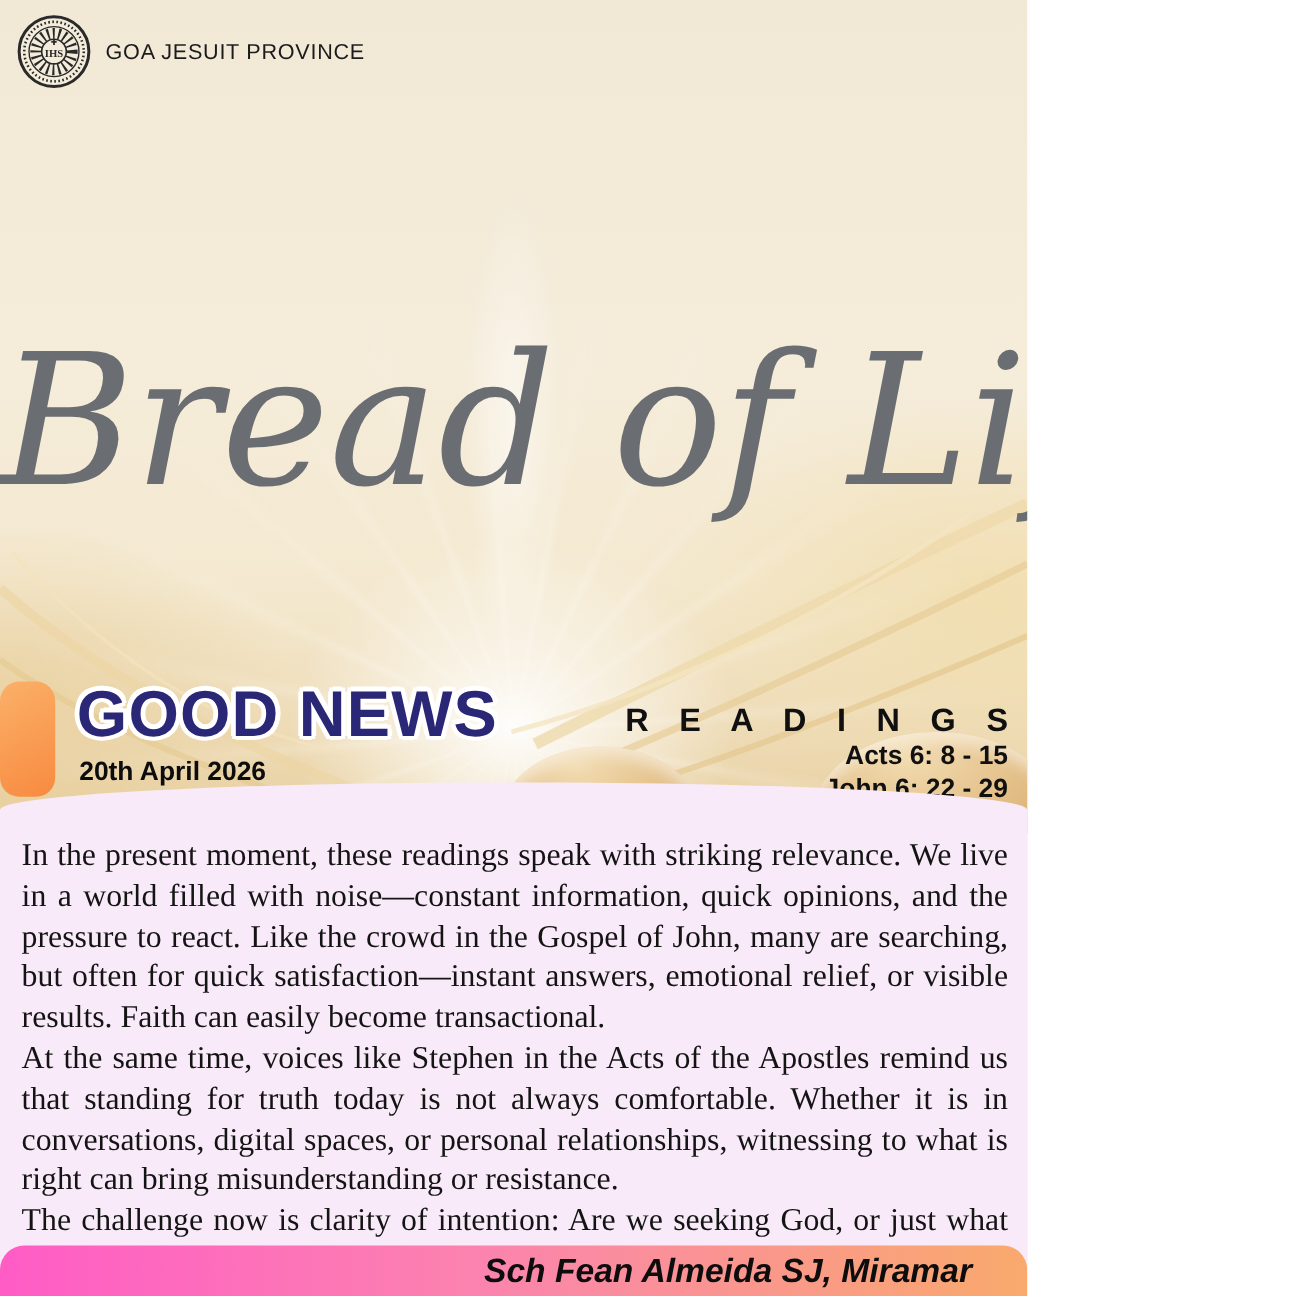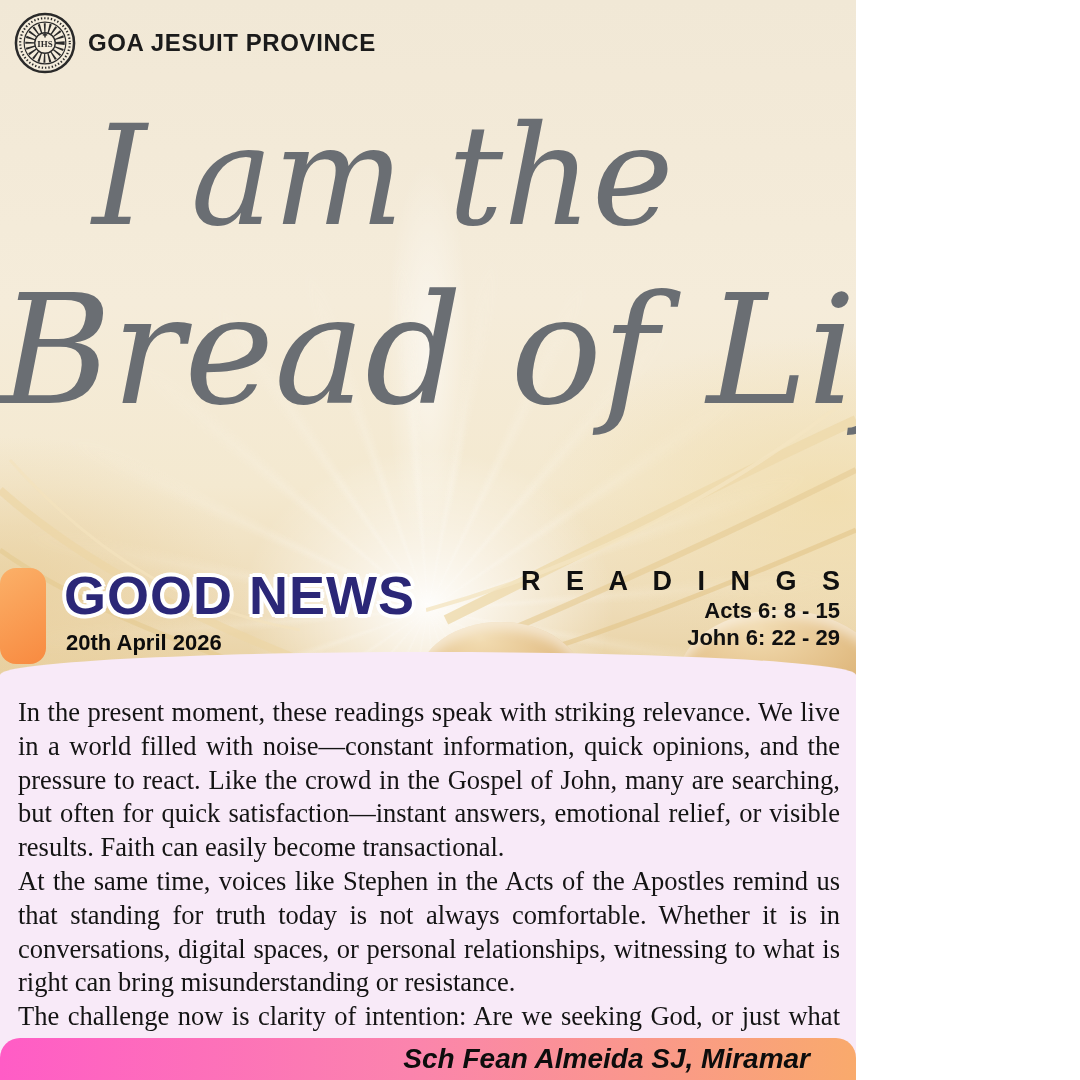--- a/index.html
+++ b/index.html
@@ -36,21 +36,21 @@
     position:absolute; z-index:1;
     border-radius:50% 50% 45% 45% / 75% 75% 25% 25%;
     background: radial-gradient(ellipse at 38% 22%, #f2dcb2 0%, #e3bf87 55%, #d5a768 100%);
     box-shadow: inset 0 8px 12px rgba(255,255,255,.55);
   }
   .loaf-left  { left:418px; top:622px; width:165px; height:78px; }
   .loaf-right { left:678px; top:610px; width:205px; height:92px; }
 
   
   .brand { position:absolute; top:12px; left:14px; z-index:3; display:flex; align-items:center; gap:12px; }
-  .brand-name { font-size:24px; font-weight:700; letter-spacing:.6px; color:#1b1b1b; }
+  .brand-name { font-size:18px; font-weight:400; letter-spacing:.6px; color:#1b1b1b; }
 
   
   .script { position:absolute; left:0; right:0; z-index:2; text-align:center;
             font-family:"DejaVu Serif", serif; font-style:italic; color:#6a6e73; white-space:nowrap; }
   .script-line1 { top:96px;  font-size:138px; padding-right:90px; }
   .script-line2 { top:262px; font-size:152px; }
 
   
   .accent-tab {
     position:absolute; left:0; top:568px; width:46px; height:96px; z-index:3;
@@ -59,21 +59,21 @@
   .good-news {
     position:absolute; left:64px; top:566px; z-index:3;
     font-size:54px; line-height:58px; font-weight:800; letter-spacing:1px; color:#2b2777;
     text-shadow:-3px -3px 0 #fff, 3px -3px 0 #fff, -3px 3px 0 #fff, 3px 3px 0 #fff,
                 -4px 0 0 #fff, 4px 0 0 #fff, 0 -4px 0 #fff, 0 4px 0 #fff;
   }
   .date { position:absolute; left:66px; top:630px; z-index:3;
           font-size:22px; font-weight:700; color:#0c0c0c; }
 
   
-  .readings { position:absolute; right:16px; top:565px; z-index:3; text-align:center; color:#101010; }
+  .readings { position:absolute; right:16px; top:584px; z-index:3; text-align:center; color:#101010; }
   .readings-heading { font-size:27px; font-weight:700; letter-spacing:9px; margin-right:-9px; line-height:32px; }
   .reading-item { font-size:22px; font-weight:700; line-height:27px;text-align:right; }
 
   
   .reflection {
     position:absolute; left:0; right:0; top:652px; bottom:0; z-index:4;
     background:#f8eaf8;
     border-radius:100% 100% 0 0 / 46px 46px 0 0;
     padding:44px 16px 0 18px;
   }
@@ -124,21 +124,20 @@
         <circle cx="32" cy="32" r="15.6" fill="none" stroke="#2a2a2a" stroke-width="9.5" stroke-dasharray="1.7 3.1"></circle>
         <circle cx="32" cy="32" r="10.6" fill="#f4ecdb" stroke="#2a2a2a" stroke-width="1.4"></circle>
         <line x1="32" y1="21.8" x2="32" y2="26.4" stroke="#2a2a2a" stroke-width="1.5"></line>
         <line x1="29.7" y1="23.6" x2="34.3" y2="23.6" stroke="#2a2a2a" stroke-width="1.5"></line>
         <text x="32" y="36.6" text-anchor="middle" font-family="Liberation Serif, serif" font-size="9.2" font-weight="bold" fill="#2a2a2a">IHS</text>
       </svg>
     </span>
     <span class="brand-name">GOA JESUIT PROVINCE</span>
   </header>
 
-  <div class="script script-line1">I am the</div>
   <div class="script script-line2">Bread of Life</div>
 
   <div class="accent-tab"></div>
   <div class="good-news">GOOD NEWS</div>
   <div class="date">20th April 2026</div>
 
   <div class="readings">
     <div class="readings-heading">R E A D I N G S</div>
     <div class="reading-item">Acts 6: 8 - 15</div>
     <div class="reading-item">John 6: 22 - 29</div>

